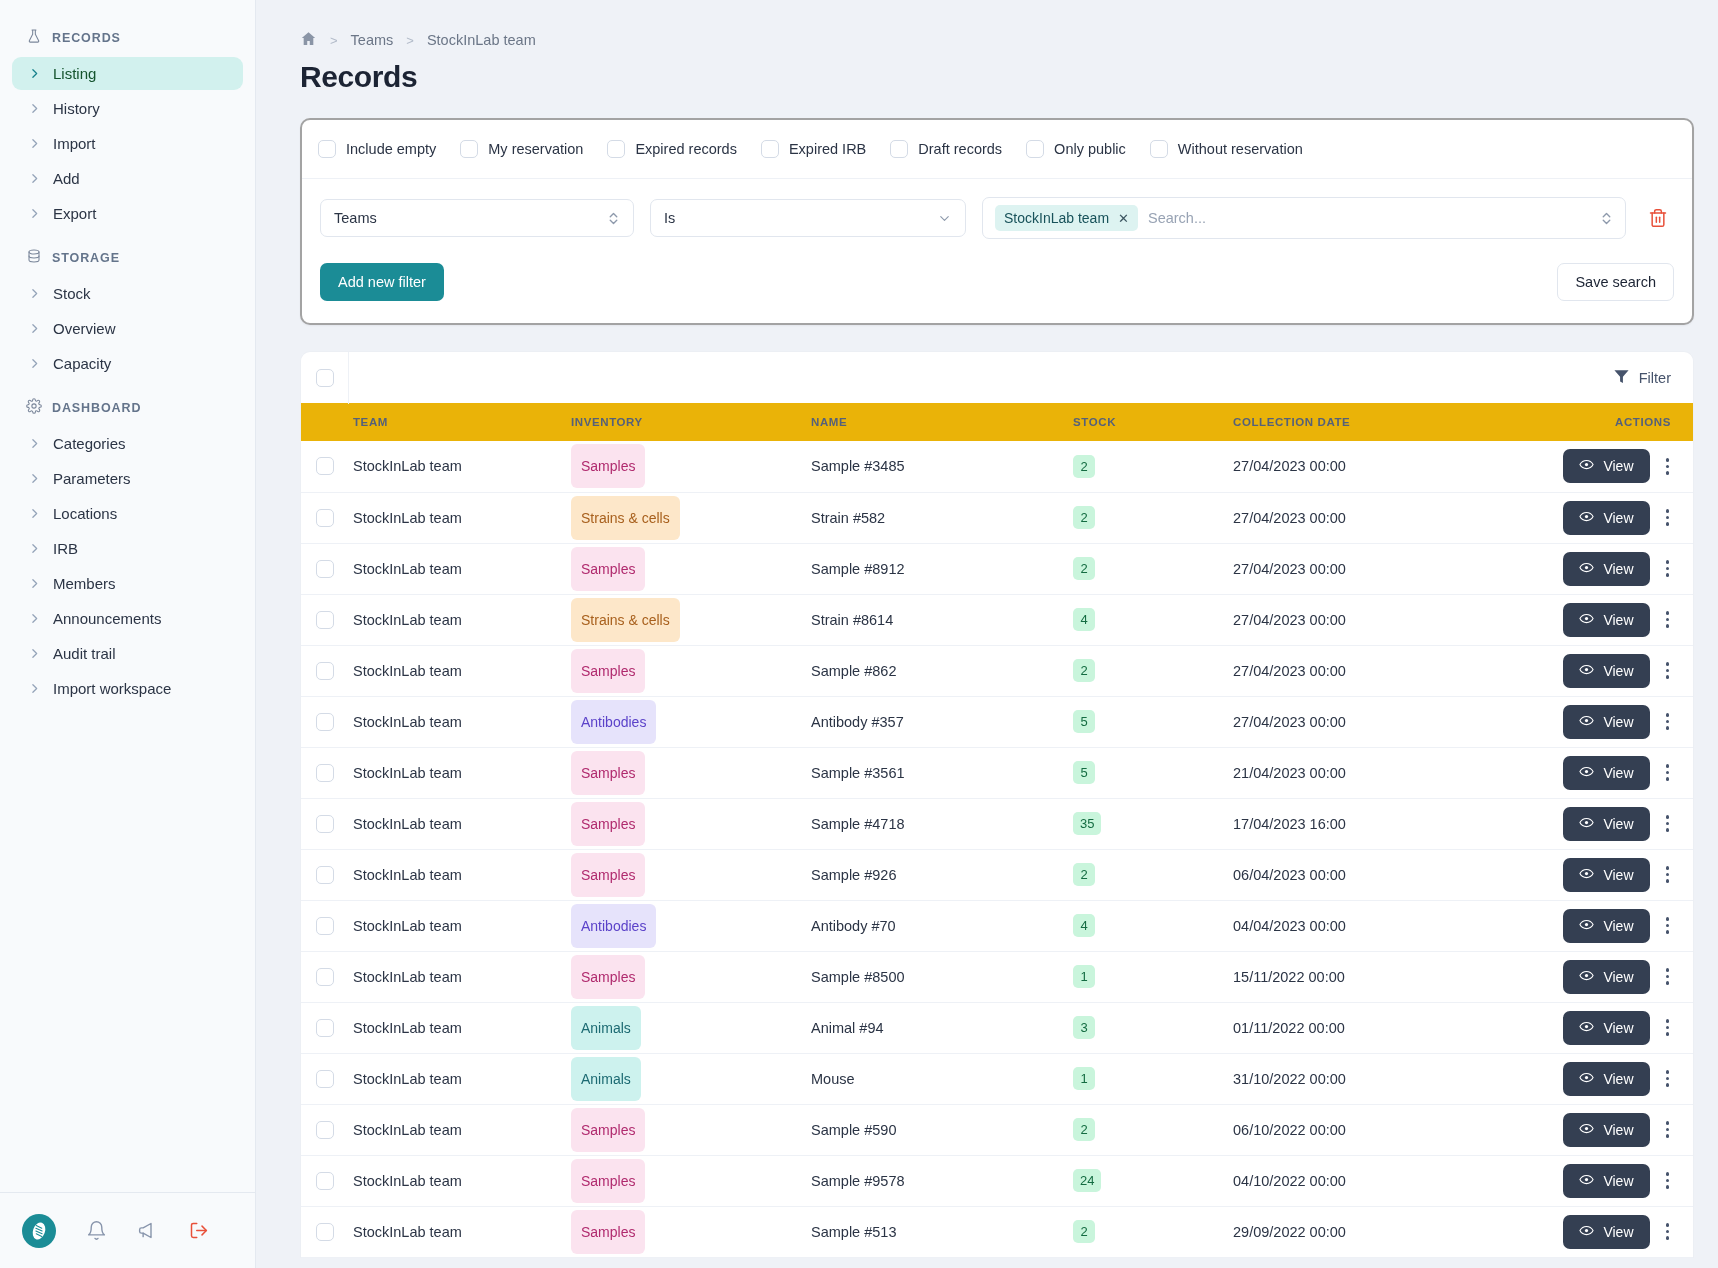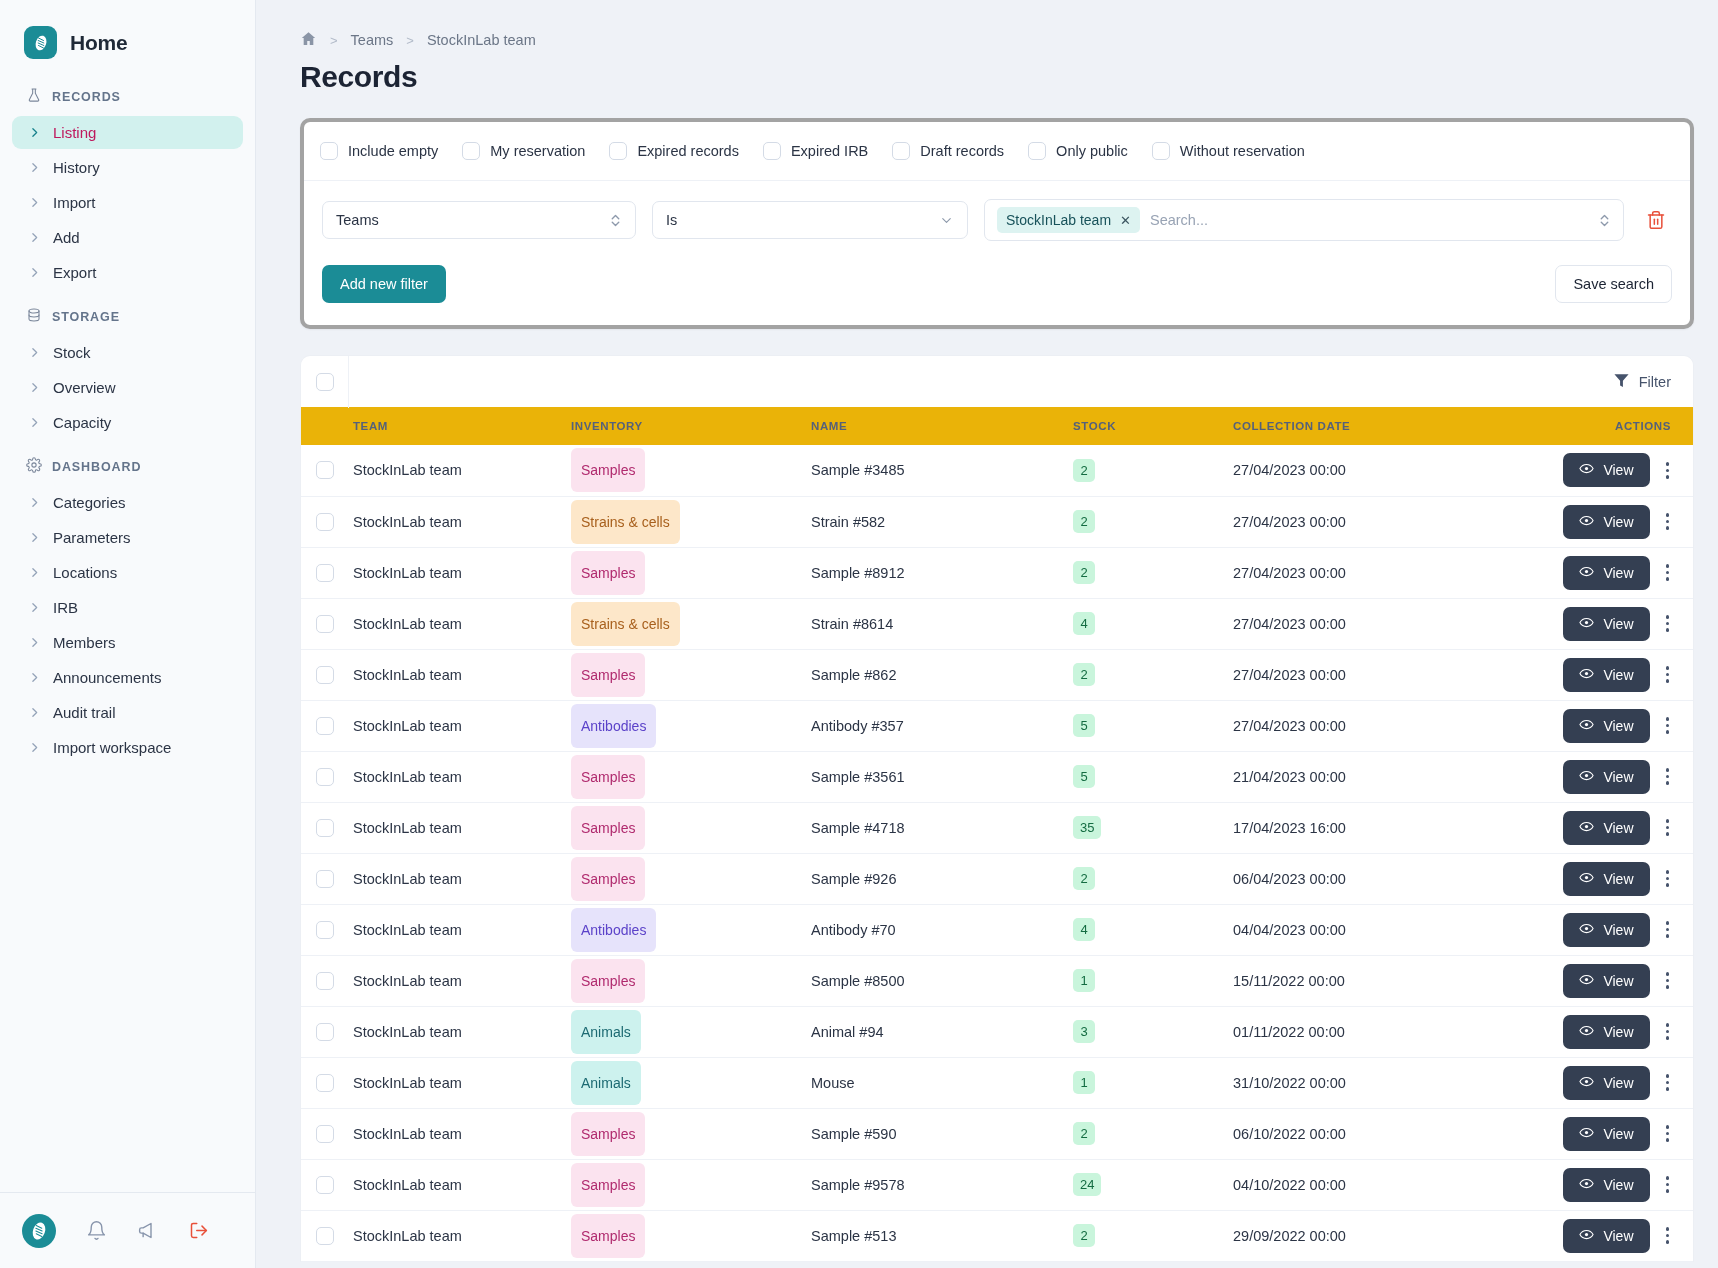--- a/index.html
+++ b/index.html
@@ -35,21 +35,21 @@
     font-size: 12.5px; font-weight: 700; color: #64748b; letter-spacing: .9px;
   }
   .nav-item {
     display: flex; align-items: center; gap: 12px;
     height: 33px; margin: 2px 12px; padding-left: 16px;
     border-radius: 9px; cursor: pointer;
     font-size: 15px; color: #2b3445;
   }
   .nav-item .chev { color: #94a3b8; display: flex; }
   .nav-item.active { background: #d2f1ee; }
-  .nav-item.active .label { color: #be185d; }
+  .nav-item.active .label { color: #14532d; }
   .nav-item.active .chev { color: #16818c; }
   .nav-item .label { line-height: 1; }
 
   .sidebar-footer {
     height: 76px; border-top: 1px solid #e4e9f0;
     display: flex; align-items: center; gap: 30px; padding-left: 22px;
   }
   .footer-logo {
     width: 34px; height: 34px; border-radius: 50%;
     background: #1b8c96; display: flex; align-items: center; justify-content: center;
@@ -59,21 +59,21 @@
   
   .main { flex: 1 1 auto; height: 1268px; overflow: hidden; padding: 0 24px; position: relative; }
   .crumbs { display: flex; align-items: center; gap: 13px; padding: 30px 0 0 20px; font-size: 14.5px; color: #6b7687; }
   .crumbs .sep { color: #b2bbc9; font-size: 13px; }
   .crumb-link { cursor: pointer; }
   .page-title { padding: 10px 0 0 20px; font-size: 30px; font-weight: 700; color: #1c2434; letter-spacing: -.4px; }
 
   .card {
     background: #fff; border-radius: 10px; margin: 24px 0 0 20px;
     box-shadow: 0 1px 2px rgba(16,24,40,.05);
-    border: 4px solid #a3a3a3;
+    border: 2px solid #a3a3a3;
   }
 
   
   .chk-row { display: flex; align-items: center; gap: 0; padding: 20px 16px; flex-wrap: nowrap; }
   .chk { display: flex; align-items: center; gap: 10px; margin-right: 24px; cursor: pointer; }
   .box {
     width: 18px; height: 18px; border: 1.5px solid #d4dbe6; border-radius: 5px; background: #fff;
     flex: 0 0 18px;
   }
   .chk-label { font-size: 14.5px; color: #2b3445; white-space: nowrap; }
@@ -167,29 +167,20 @@
   .kebab { display: inline-flex; flex-direction: column; gap: 3px; padding: 6px 10px; cursor: pointer; }
   .kebab i { width: 3.5px; height: 3.5px; border-radius: 50%; background: #46536b; display: block; }
 </style>
 </head>
 <body>
 
 <div class="app">
 
   <aside class="sidebar">
 
-    <div class="brand">
-      <span class="brand-logo">
-        <svg width="20" height="20" viewBox="0 0 24 24" fill="none">
-          <ellipse cx="12" cy="12" rx="6.2" ry="9" fill="#ffffff" transform="rotate(18 12 12)"></ellipse>
-          <path d="M9 6 L15 9 M8.6 9 L15.4 12 M8.6 12 L15.4 15 M9 15 L15 18" stroke="#1b8c96" stroke-width="1.2" stroke-linecap="round"></path>
-        </svg>
-      </span>
-      <span class="brand-title">Home</span>
-    </div>
 
     <nav class="nav">
 
       <div class="nav-section">
         <div class="section-head">
           <span>
             <svg width="16" height="16" viewBox="0 0 24 24" fill="none" stroke="#7a869a" stroke-width="1.6" stroke-linecap="round" stroke-linejoin="round">
               <path d="M9 3h6M10 3v6.5L5 19a1.6 1.6 0 0 0 1.4 2.2h11.2A1.6 1.6 0 0 0 19 19l-5-9.5V3"></path>
             </svg>
           </span>

